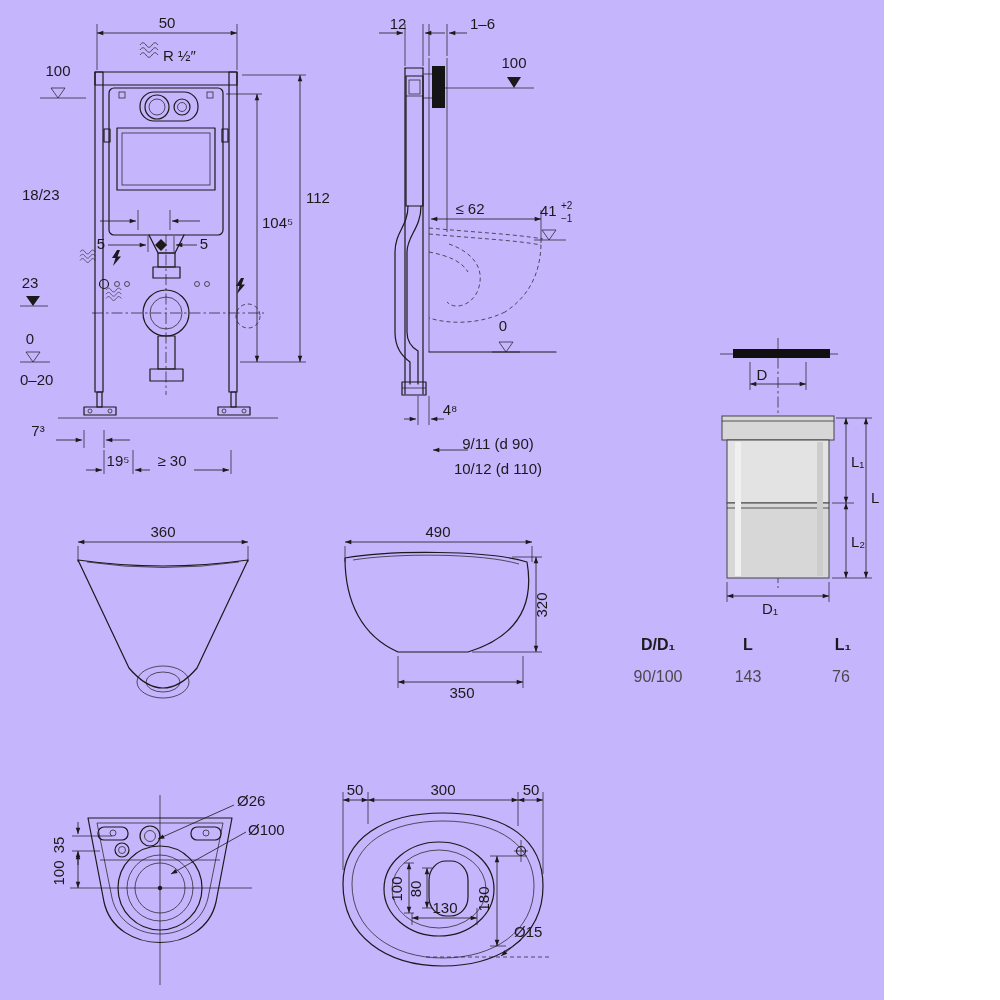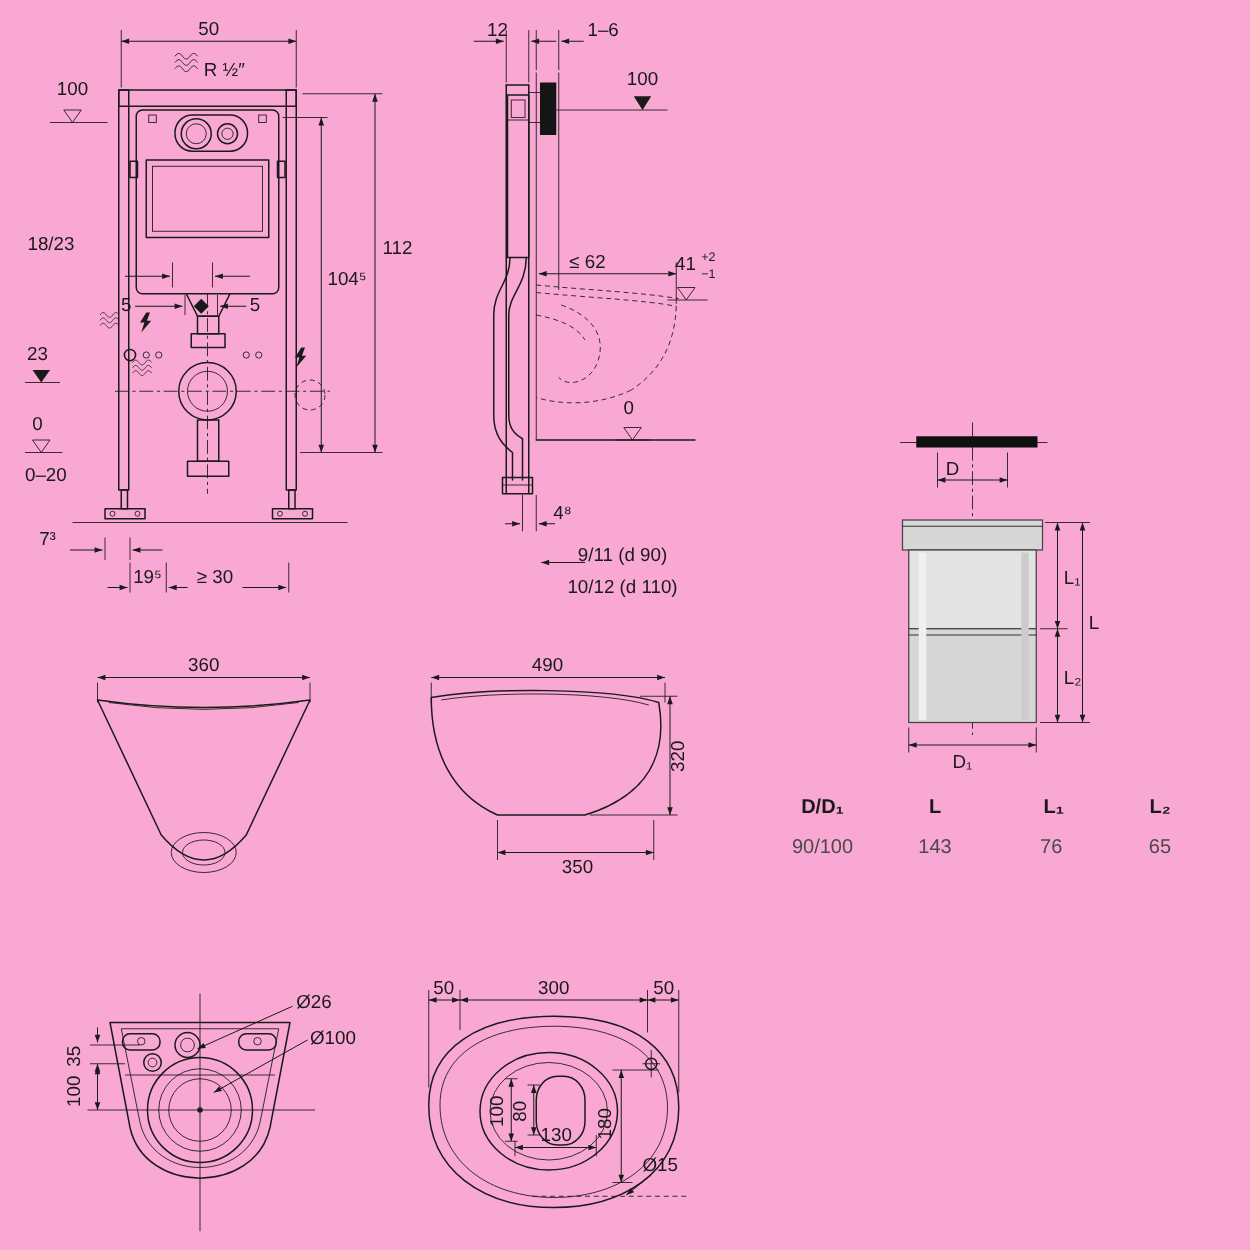--- a/index.html
+++ b/index.html
@@ -1,16 +1,16 @@
 <!DOCTYPE html>
 <html><head>
 <meta charset="utf-8">
 <style>
   html,body{margin:0;padding:0;background:#fff;}
-  .canvas{position:relative;width:1000px;height:1000px;background:#f9a8d4;overflow:hidden;
+  .canvas{position:relative;width:884px;height:1000px;background:#c4b5fd;overflow:hidden;
           font-family:"Liberation Sans",sans-serif;}
   svg{position:absolute;left:0;top:0;}
   svg text{font-family:"Liberation Sans",sans-serif;font-size:15px;fill:#1a1a1a;}
   .am{text-anchor:middle;}
   .small{font-size:10px;}
   .tbl-h{font-weight:bold;font-size:16px;text-anchor:middle;}
   .tbl-v{fill:#4a4a4a;font-size:16px;text-anchor:middle;}
   .s{stroke:#1a1a1a;stroke-width:1.2;fill:none;stroke-linecap:round;stroke-linejoin:round;}
   .t{stroke:#1a1a1a;stroke-width:0.7;fill:none;}
   .d{stroke:#1a1a1a;stroke-width:0.8;fill:none;}

